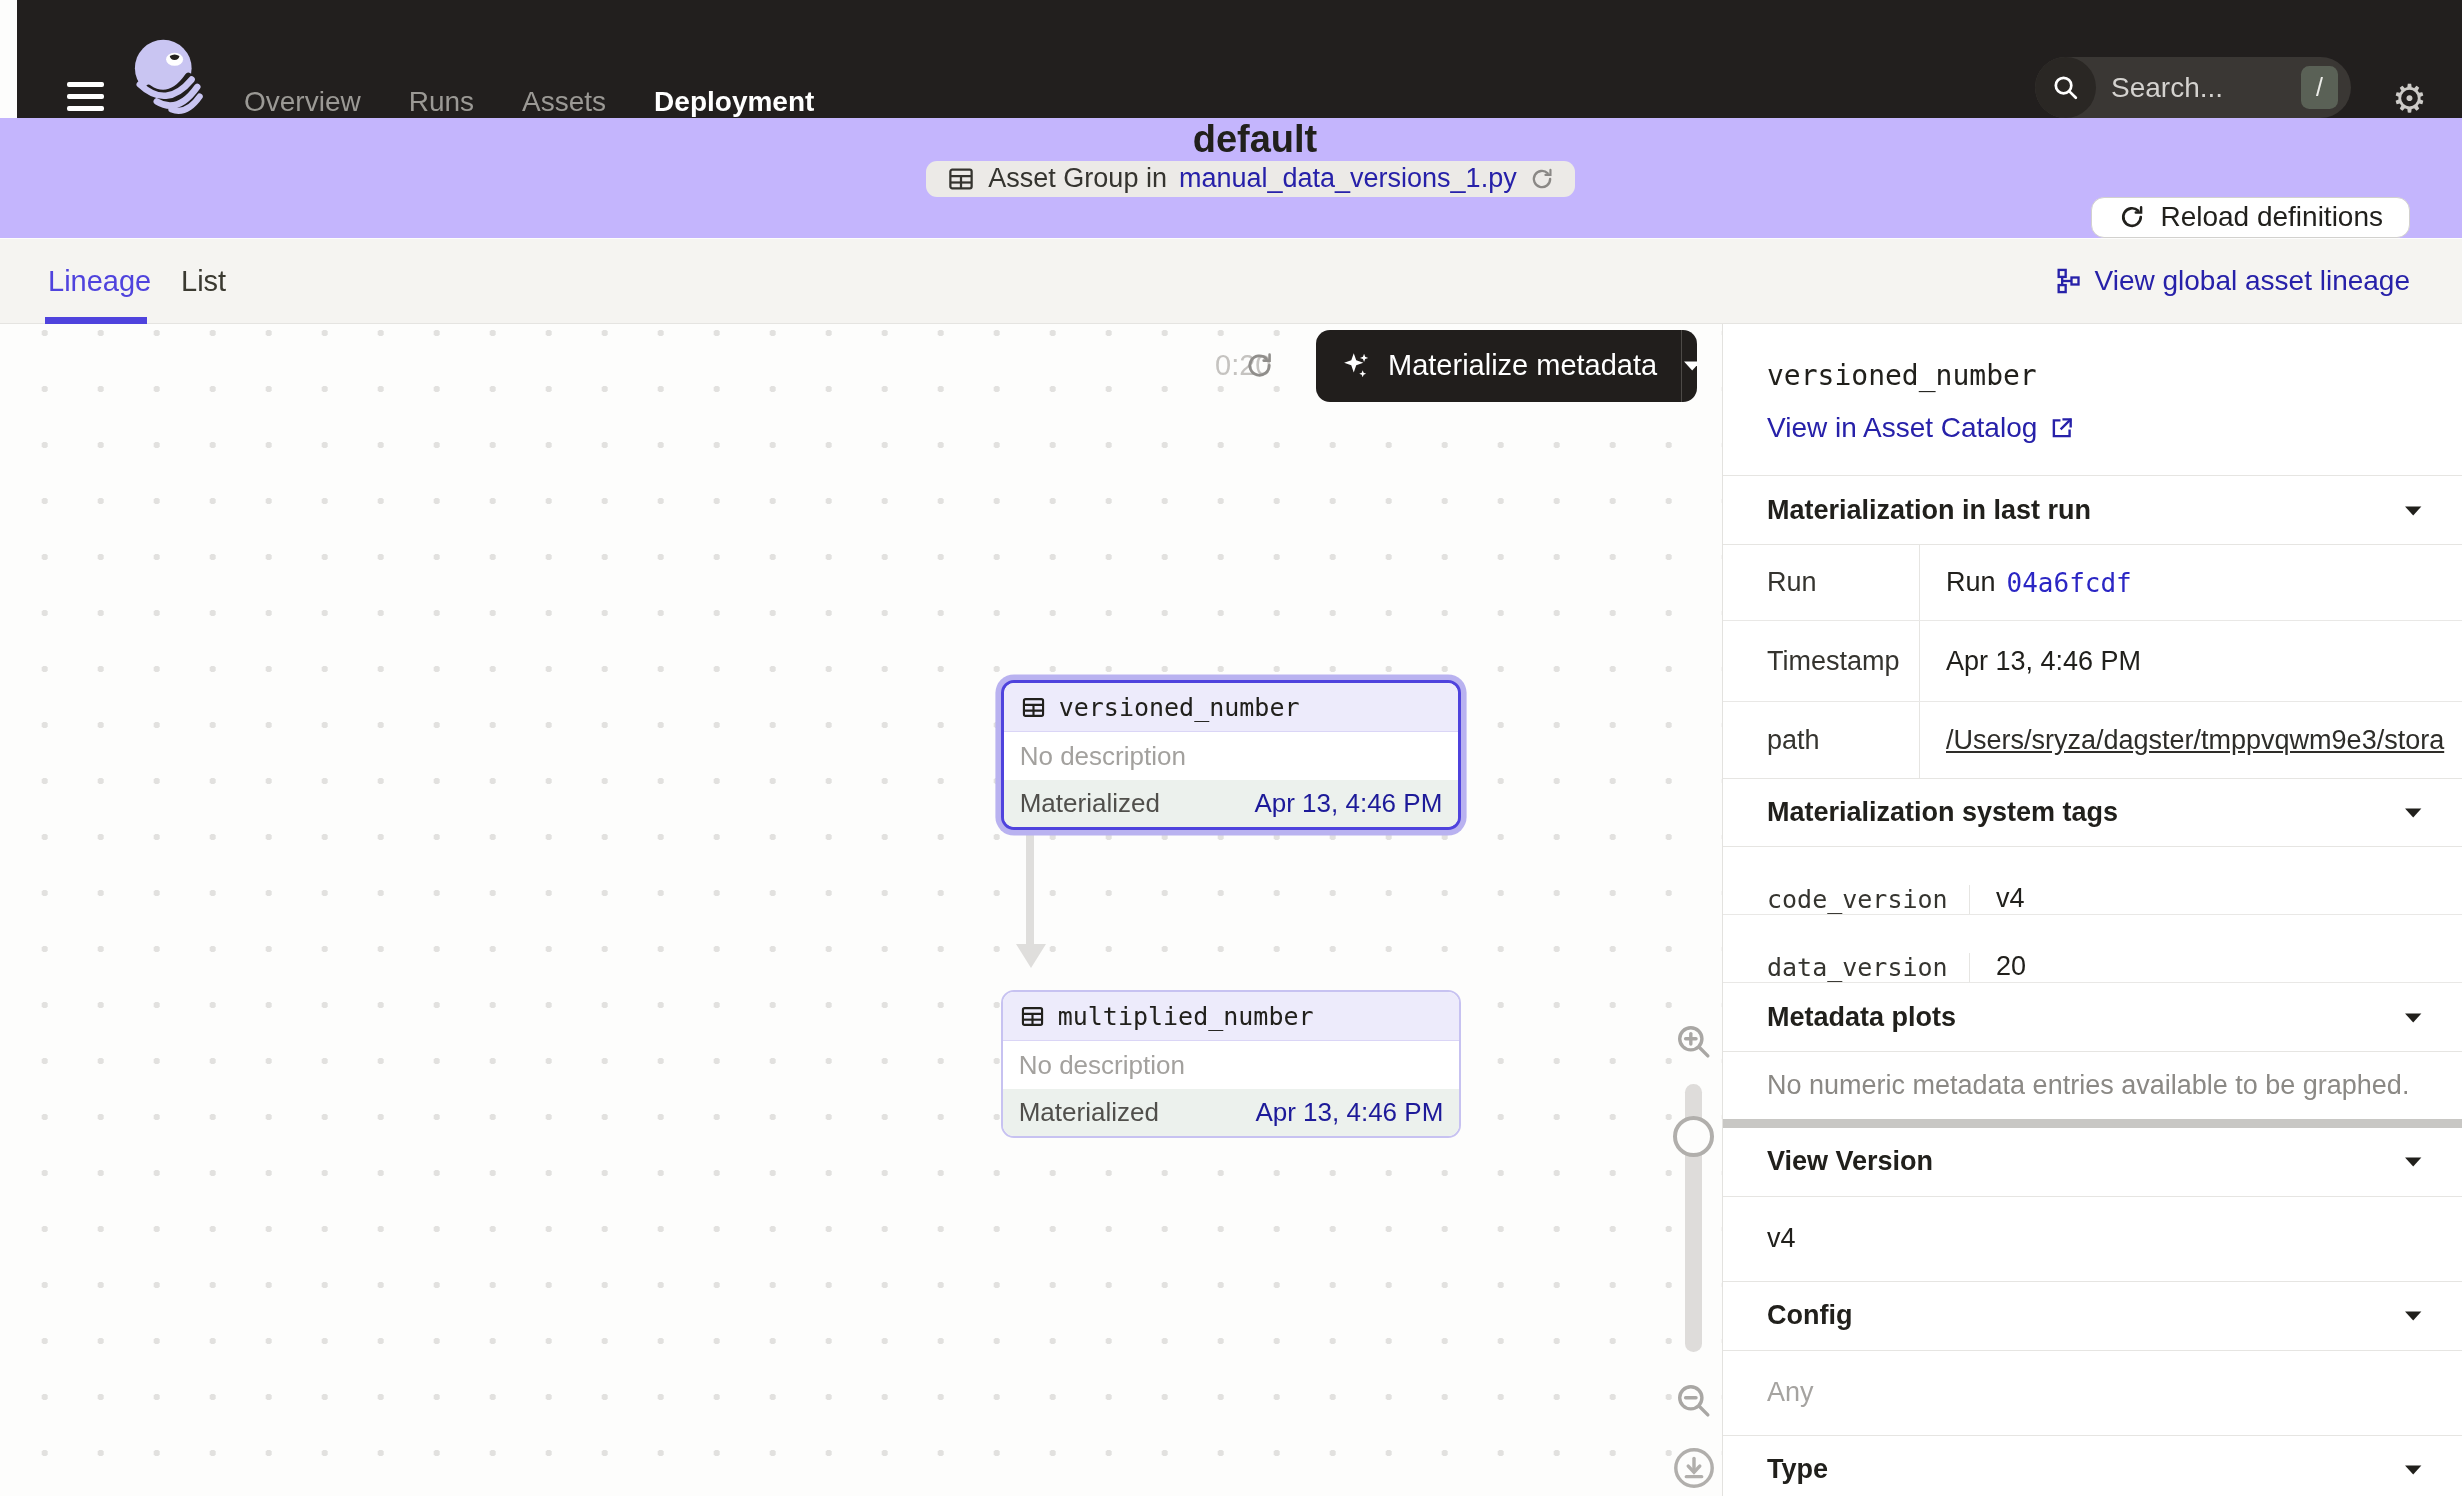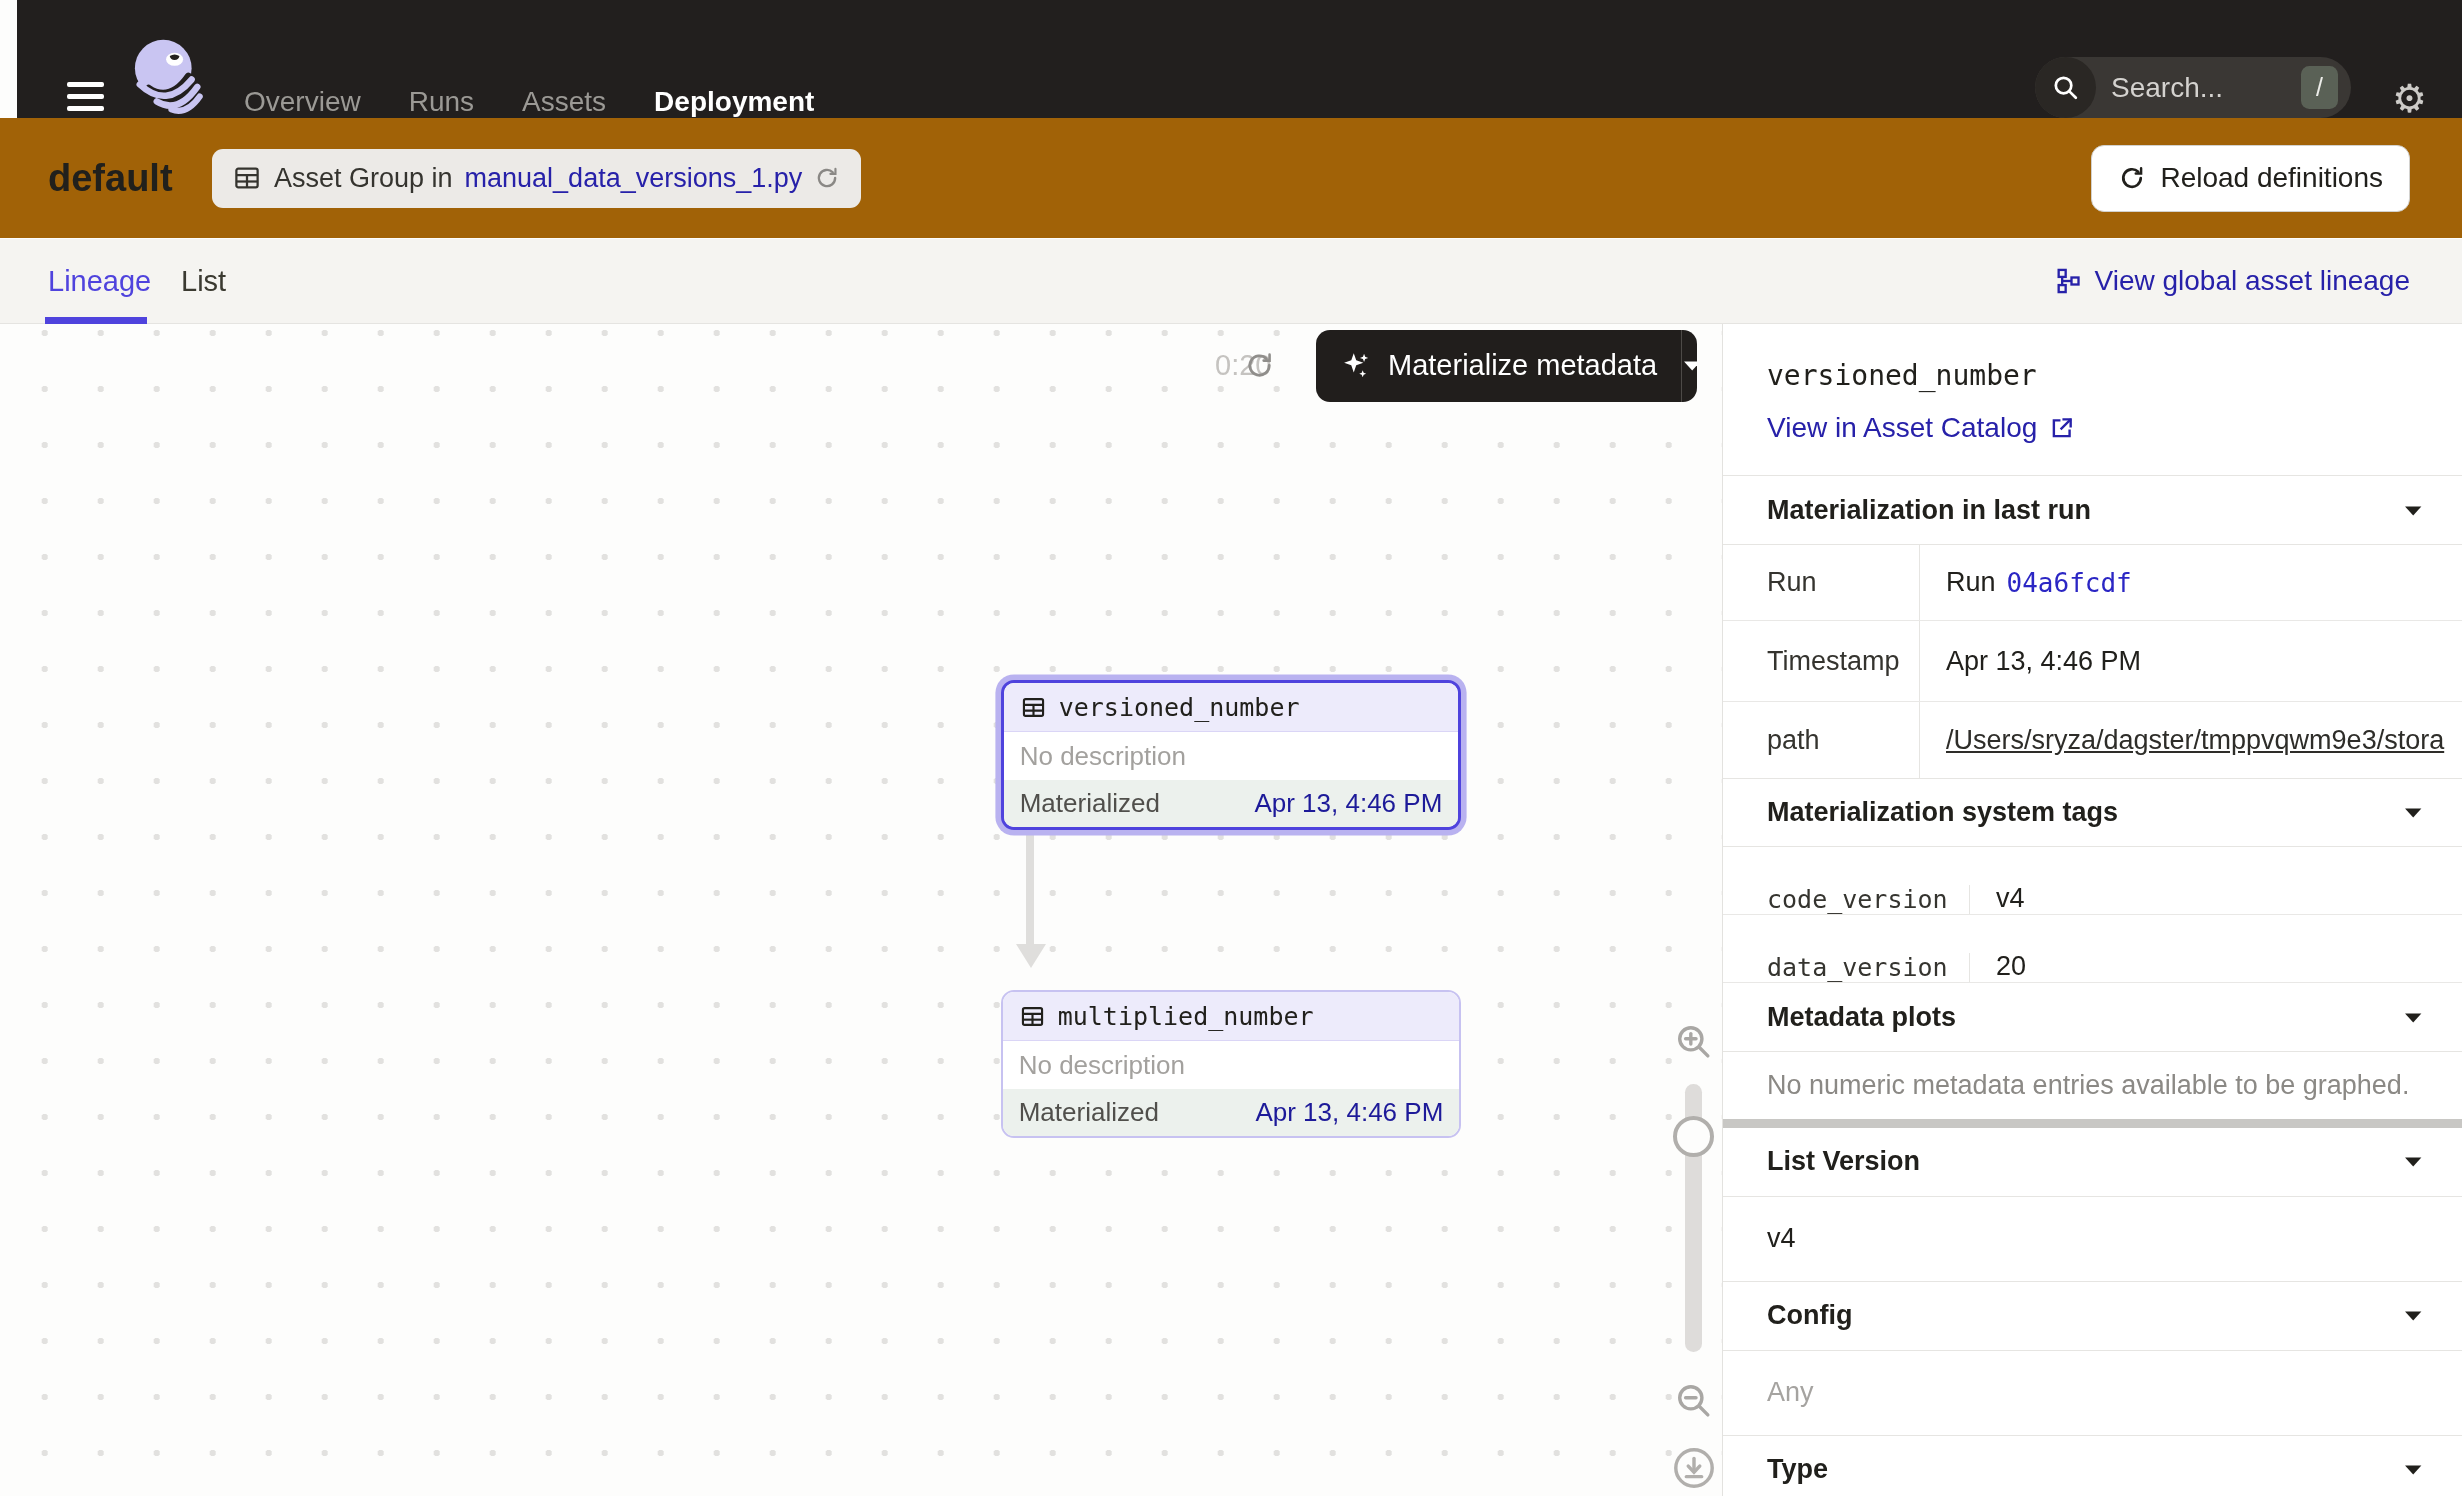--- a/index.html
+++ b/index.html
@@ -15,21 +15,21 @@
   .navitem { font-size:28px; color:#9B9995; cursor:pointer; }
   .navitem.active { color:#FFFFFF; font-weight:700; }
   .nav-spacer { flex:1; }
   .searchpill { width:316px; height:61px; border-radius:31px; background:#3A3734; display:flex; align-items:center; overflow:hidden; cursor:text; }
   .search-circle { width:61px; height:61px; border-radius:50%; background:#2A2724; display:flex; align-items:center; justify-content:center; flex:none; }
   .search-ph { font-size:28px; color:#D4D2CF; margin-left:15px; flex:1; white-space:nowrap; }
   .slash-badge { width:37px; height:43px; border-radius:8.3px; background:#5A6156; color:#EDEEEA; font-size:25px; display:flex; align-items:center; justify-content:center; margin-right:13px; flex:none; }
   .gear { font-size:39px; color:#CDCBC8; margin:0 52px 0 41px; cursor:pointer; line-height:1; }
 
   
-  .pageheader { position:absolute; left:0; top:118px; width:2462px; height:120px; background:#a16207; display:flex; align-items:center; }
+  .pageheader { position:absolute; left:0; top:118px; width:2462px; height:120px; background:#c4b5fd; display:flex; align-items:center;flex-direction:column; }
   .page-title { font-size:38px; font-weight:700; color:#21201C; margin-left:48px; }
   .group-chip { margin-left:39px; height:59px; background:#ECEAE7; border-radius:11px; display:flex; align-items:center; padding:0 20.4px; gap:12px; }
   .chip-text { font-size:27px; color:#35342F; }
   .chip-link { font-size:27px; color:#2721A9; cursor:pointer; }
   .chip-refresh { color:#8A8885; }
   .reload-btn { margin-left:auto; margin-right:52px; height:67px; background:#FFFFFF; border:1.9px solid #D2D1CE; border-radius:13px; display:flex; align-items:center; padding:0 26px; gap:14px; cursor:pointer; }
   .reload-btn span { font-size:28px; color:#21201C; }
 
   
   .tabbar { position:absolute; left:0; top:239px; width:2462px; height:85px; background:#F5F4F1; border-bottom:0.9px solid #E5E4E1; }
@@ -322,21 +322,21 @@
     <div class="sect-head">
       <span class="sect-title">Metadata plots</span>
       <svg class="caret" width="20.4" height="15" viewBox="0 0 20 14" fill="#21201C">
           <polygon points="2,3 18,3 10,12"></polygon>
         </svg>
     </div>
     <div class="empty-note">No numeric metadata entries available to be graphed.</div>
     <div class="hscrollbar"></div>
 
     <div class="sect-head">
-      <span class="sect-title">List Version</span>
+      <span class="sect-title">View Version</span>
       <svg class="caret" width="20.4" height="15" viewBox="0 0 20 14" fill="#21201C">
           <polygon points="2,3 18,3 10,12"></polygon>
         </svg>
     </div>
     <div class="plain-value">v4</div>
 
     <div class="sect-head" style="border-top:none;">
       <span class="sect-title">Config</span>
       <svg class="caret" width="20.4" height="15" viewBox="0 0 20 14" fill="#21201C">
           <polygon points="2,3 18,3 10,12"></polygon>

